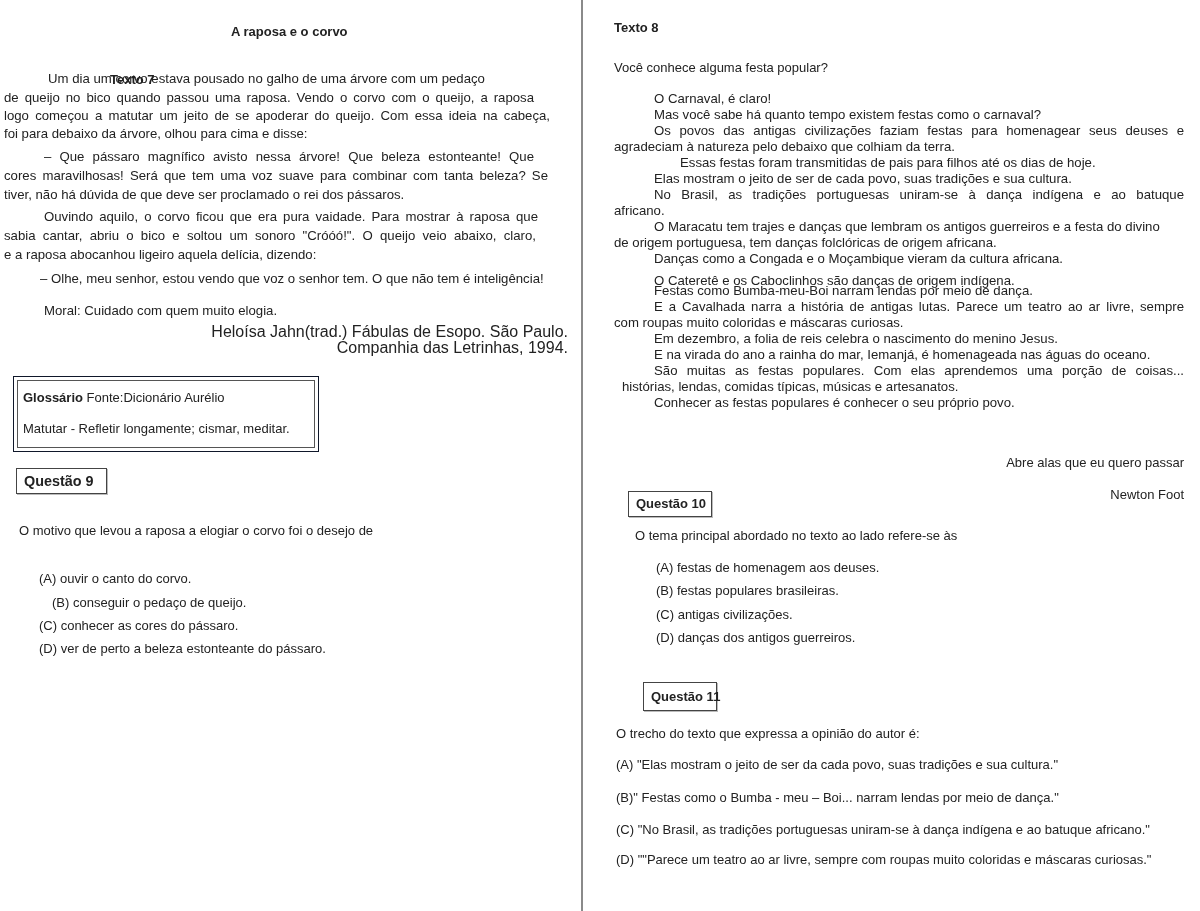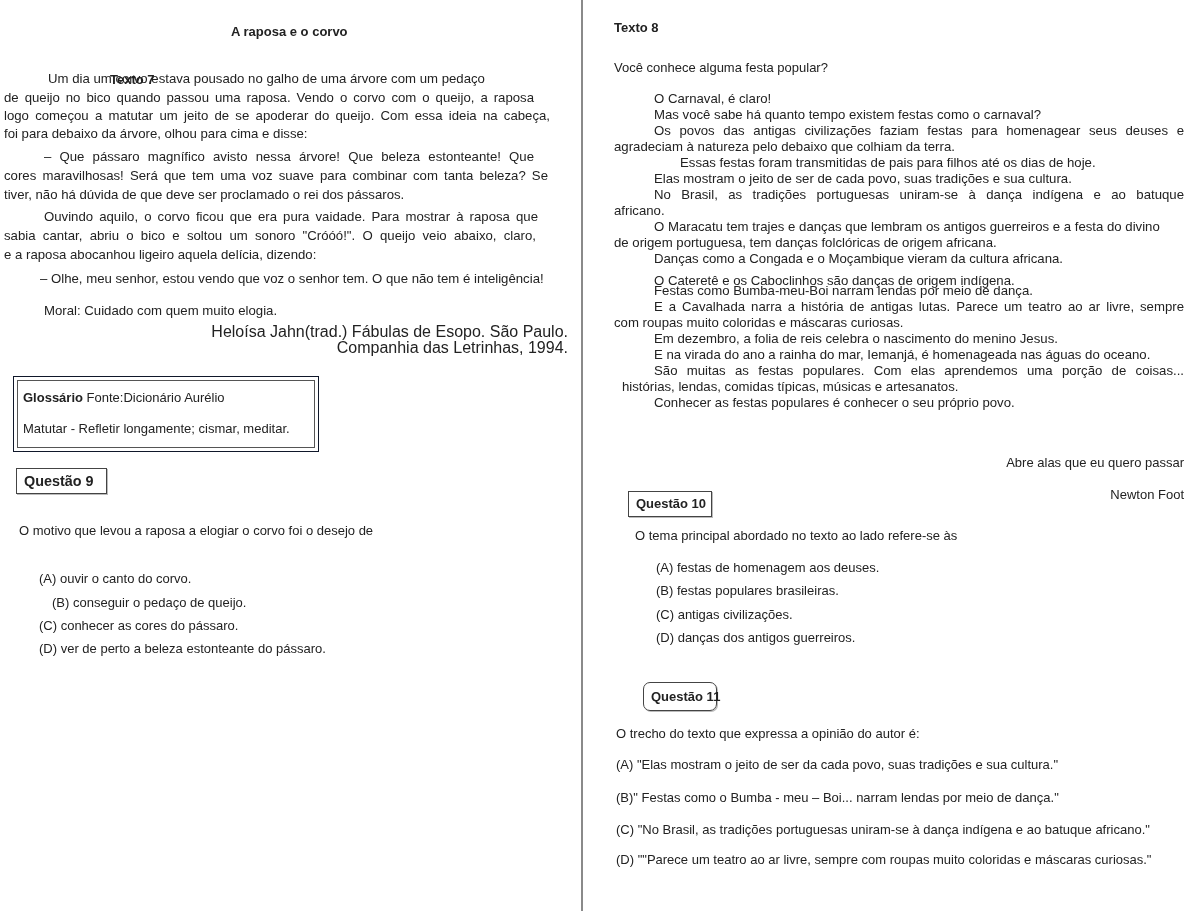--- a/index.html
+++ b/index.html
@@ -19,21 +19,21 @@
 
     .credit { position: absolute; right: 632px; text-align: right; font-size: 16px; white-space: nowrap; }
 
     .glossary-outer { position: absolute; left: 13px; top: 376px; width: 304px; height: 74px; border: 1px solid #0f172a; }
     .glossary-inner { position: absolute; left: 3px; top: 3px; right: 3px; bottom: 3px; border: 1px solid #555; }
     .gl-line { position: absolute; left: 5px; white-space: nowrap; font-size: 13px; }
 
     .qbox { position: absolute; border: 1px solid #444; box-shadow: 1px 1px 0 #bbb; font-weight: bold; padding: 0 7px; white-space: nowrap; }
     .q9 { left: 16px; top: 468px; height: 24px; line-height: 24px; font-size: 14.4px; width: 75px; }
     .q10 { left: 628px; top: 491px; height: 24px; line-height: 24px; font-size: 13px; width: 68px; }
-    .q11 { left: 643px; top: 682px; height: 27px; line-height: 27px; font-size: 13px; width: 58px; border-radius: 7px; }
+    .q11 { left: 643px; top: 682px; height: 27px; line-height: 27px; font-size: 13px; width: 58px; }
 
     .opt { position: absolute; white-space: nowrap; font-size: 13px; }
   </style>
 </head>
 <body>
 
 <div class="divider"></div>
 
 <section>
   <div class="abs t7-title">Texto 7</div>

